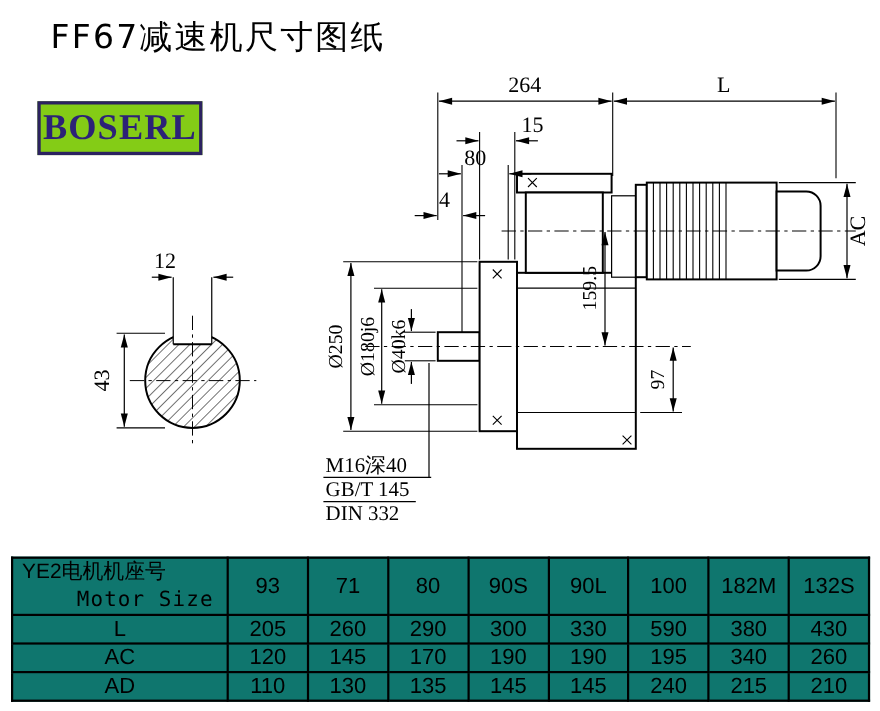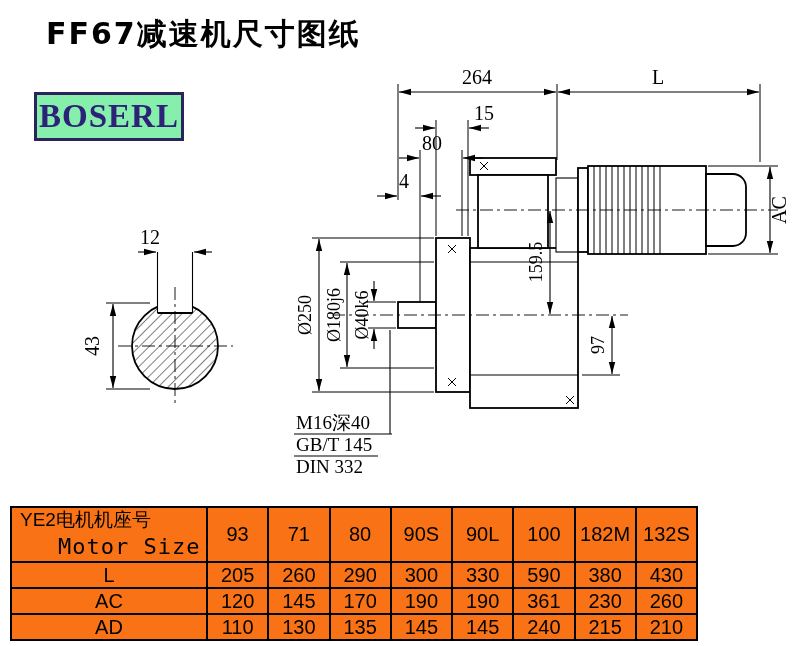--- a/index.html
+++ b/index.html
@@ -1,39 +1,39 @@
 <!DOCTYPE html>
 <html><head>
 <meta charset="utf-8">
 <style>
   *{margin:0;padding:0;box-sizing:border-box}
   html,body{background:#fff}
   body{width:800px;height:646px;position:relative;overflow:hidden;font-family:"Liberation Sans",sans-serif}
   .page{position:relative;width:800px;height:646px;background:#fff}
-  .title{position:absolute;left:46px;top:14px;font-size:30px;font-weight:bold;color:#000;
+  .title{position:absolute;left:46px;top:14px;font-size:30px;font-weight:normal;color:#000;
          font-family:"DejaVu Sans",sans-serif;letter-spacing:2px;white-space:nowrap}
   .logo{position:absolute;left:34px;top:92px;width:150px;height:49px;border:3px solid #2c2260;
-        display:flex;align-items:center;justify-content:center;background:#86efac}
+        display:flex;align-items:center;justify-content:center;background:#84cc16}
   .logo span{font-family:"Liberation Serif","DejaVu Serif",serif;font-size:33px;font-weight:bold;
              color:#2c2277;letter-spacing:1px}
   .drawing{position:absolute;left:0;top:0}
   .drawing text{font-family:"Liberation Serif","DejaVu Serif",serif;font-size:20px;fill:#000}
   .drawing text.ts{font-size:18px}
   .drawing text.tn{font-size:19px}
   .s2{stroke:#000;stroke-width:1.8}
   .s1{stroke:#000;stroke-width:1.1}
   .se{stroke:#000;stroke-width:1}
   .cl{stroke:#000;stroke-width:0.9;stroke-dasharray:13 4 3 4;fill:none}
-  .spec{position:absolute;left:10px;top:506px;border-collapse:collapse;table-layout:fixed;width:688px;background:#f97316}
+  .spec{position:absolute;left:10px;top:506px;border-collapse:collapse;table-layout:fixed;width:781px;background:#0f766e}
   .spec th,.spec td{border:2px solid #000;text-align:center;vertical-align:middle;
                     font-size:20px;font-weight:normal;color:#000;height:26px;padding:0;
                     font-family:"Liberation Sans",sans-serif}
   .spec tr.hdr th{height:52px}
   .hl1{text-align:left;padding-left:8px;font-size:19px;line-height:1.3}
-  .hl2{text-align:left;padding-left:46px;font-size:22px;line-height:1.3;
+  .hl2{text-align:center;padding-left:46px;font-size:19px;line-height:1.3;
        font-family:"DejaVu Sans Mono",monospace;letter-spacing:1px}
 </style>
 </head>
 <body>
 
 <div class="page">
 
   <h1 class="title">FF67减速机尺寸图纸</h1>
 
   <div class="logo">
@@ -235,22 +235,22 @@
         <td>380</td>
         <td>430</td>
       </tr>
       <tr>
         <td>AC</td>
         <td>120</td>
         <td>145</td>
         <td>170</td>
         <td>190</td>
         <td>190</td>
-        <td>361</td>
-        <td>230</td>
+        <td>195</td>
+        <td>340</td>
         <td>260</td>
       </tr>
       <tr>
         <td>AD</td>
         <td>110</td>
         <td>130</td>
         <td>135</td>
         <td>145</td>
         <td>145</td>
         <td>240</td>

